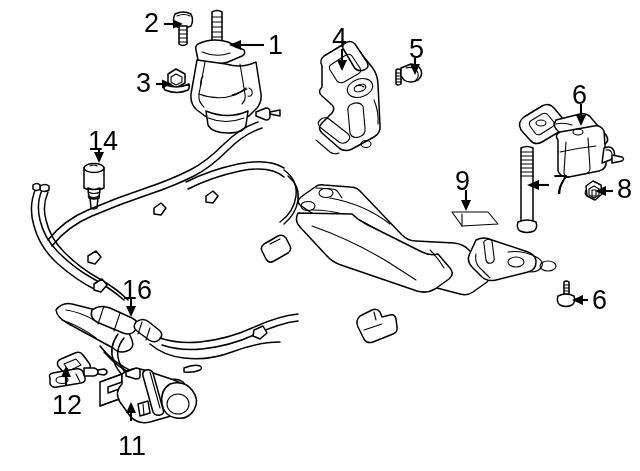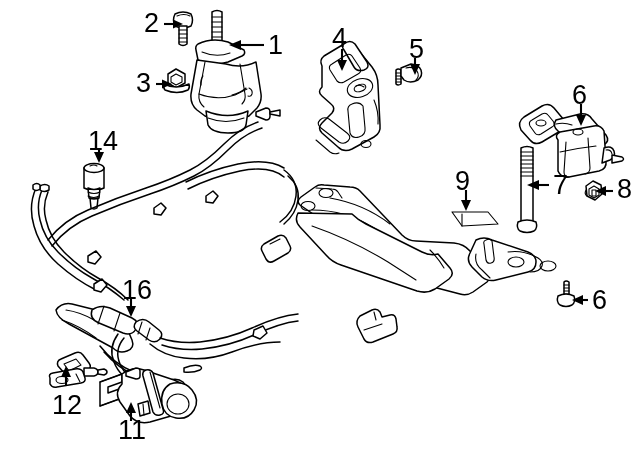--- a/index.html
+++ b/index.html
@@ -337,18 +337,18 @@
   <div class="callout" style="left:268px; top:32px;">1</div>
   <div class="callout" style="left:144px; top:10px;">2</div>
   <div class="callout" style="left:136px; top:70px;">3</div>
   <div class="callout" style="left:332px; top:25px;">4</div>
   <div class="callout" style="left:409px; top:36px;">5</div>
   <div class="callout" style="left:572px; top:82px;">6</div>
   <div class="callout" style="left:553px; top:172px;">7</div>
   <div class="callout" style="left:617px; top:176px;">8</div>
   <div class="callout" style="left:455px; top:168px;">9</div>
   <div class="callout" style="left:592px; top:287px;">6</div>
-  <div class="callout" style="left:118px; top:417px;">11</div>
+  <div class="callout" style="left:118px; top:433px;">11</div>
   <div class="callout" style="left:52px; top:392px;">12</div>
   <div class="callout" style="left:122px; top:277px;">16</div>
   <div class="callout" style="left:88px; top:128px;">14</div>
 
 </div>
 
 </body></html>

